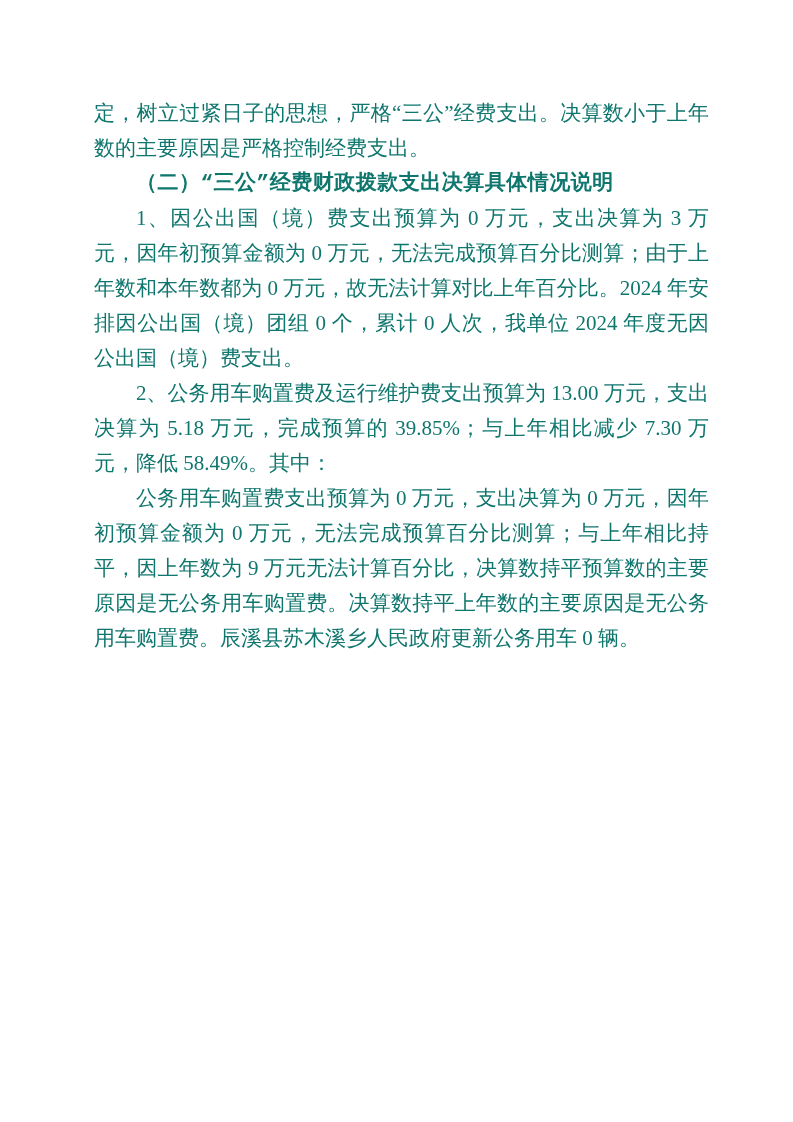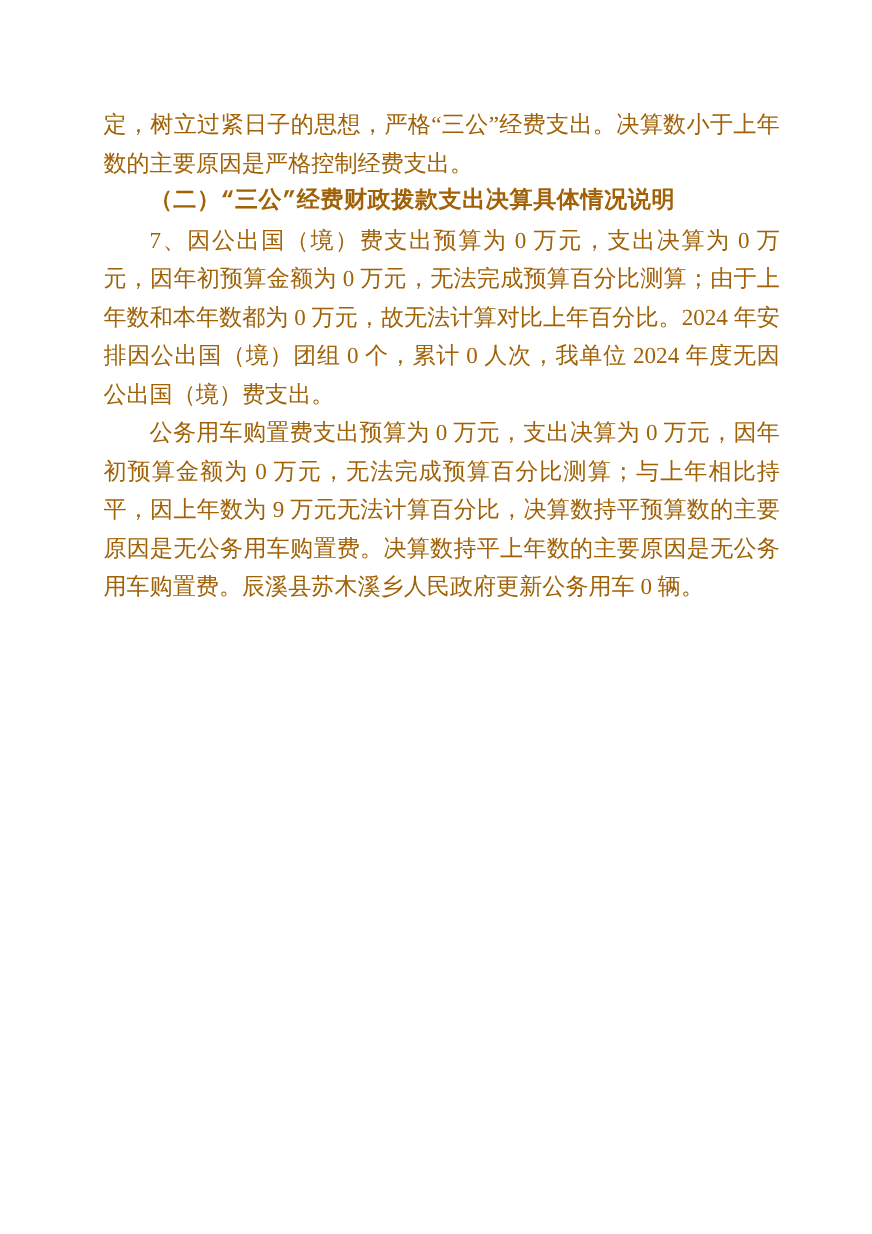--- a/index.html
+++ b/index.html
@@ -11,21 +11,21 @@
     width: 793px;
     height: 1122px;
     overflow: hidden;
   }
   .page {
     box-sizing: border-box;
     width: 793px;
     height: 1122px;
     background: #ffffff;
     padding: 96px 84px 0 94px;
-    color: #a16207;
+    color: #0f766e;
   }
   .doc-body {
     font-family: "Liberation Serif", "DejaVu Serif", serif;
     font-size: 21px;
     line-height: 35px;
     text-align: justify;
     text-justify: inter-ideograph;
   }
   p.para {
     margin: 0;
@@ -41,16 +41,17 @@
     letter-spacing: 0.5px;
   }
 </style>
 </head>
 <body>
 
 <div class="page">
   <main class="doc-body" id="doc-body">
       <p class="para ">定，树立过紧日子的思想，严格“三公”经费支出。决算数小于上年数的主要原因是严格控制经费支出。</p>
       <p class="para heading">（二）“三公”经费财政拨款支出决算具体情况说明</p>
-      <p class="para indent">7、因公出国（境）费支出预算为 0 万元，支出决算为 0 万元，因年初预算金额为 0 万元，无法完成预算百分比测算；由于上年数和本年数都为 0 万元，故无法计算对比上年百分比。2024 年安排因公出国（境）团组 0 个，累计 0 人次，我单位 2024 年度无因公出国（境）费支出。</p>
+      <p class="para indent">1、因公出国（境）费支出预算为 0 万元，支出决算为 3 万元，因年初预算金额为 0 万元，无法完成预算百分比测算；由于上年数和本年数都为 0 万元，故无法计算对比上年百分比。2024 年安排因公出国（境）团组 0 个，累计 0 人次，我单位 2024 年度无因公出国（境）费支出。</p>
+      <p class="para indent">2、公务用车购置费及运行维护费支出预算为 13.00 万元，支出决算为 5.18 万元，完成预算的 39.85%；与上年相比减少 7.30 万元，降低 58.49%。其中：</p>
       <p class="para indent">公务用车购置费支出预算为 0 万元，支出决算为 0 万元，因年初预算金额为 0 万元，无法完成预算百分比测算；与上年相比持平，因上年数为 9 万元无法计算百分比，决算数持平预算数的主要原因是无公务用车购置费。决算数持平上年数的主要原因是无公务用车购置费。辰溪县苏木溪乡人民政府更新公务用车 0 辆。</p>
     </main>
 </div>
 
 </body></html>

